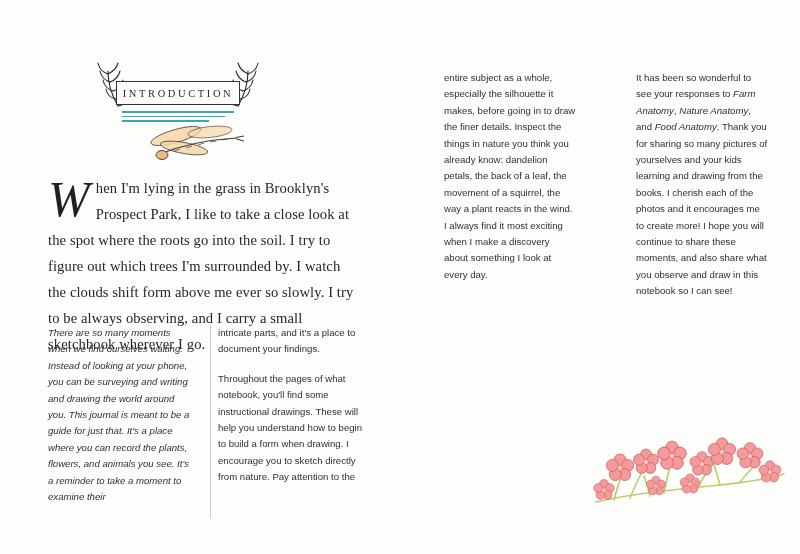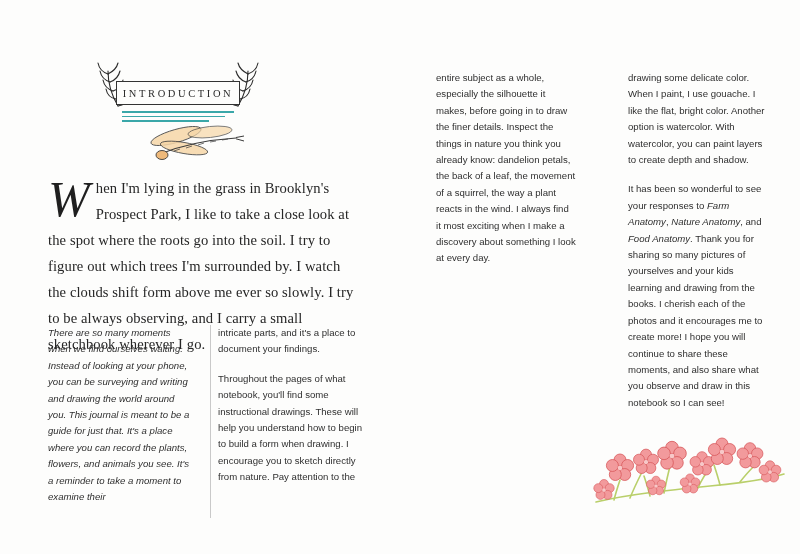--- a/index.html
+++ b/index.html
@@ -141,21 +141,21 @@
   }
   .right-cols .col {
     width: 148px;
     font-family: "Liberation Sans", sans-serif;
     font-size: 9.6px;
     line-height: 16.4px;
     color: #2f2f2f;
   }
   .right-cols .col.first { padding-right: 22px; }
   .right-cols .col.second { padding-left: 22px; }
-  .right-cols p { margin: 0 0 13px 8px; }
+  .right-cols p { margin: 0 0 13px 16px; }
   .right-cols em { font-style: italic; }
 
   .signature {
     position: absolute;
     left: 218px; top: 398px;
     font-family: "Liberation Serif", serif;
     font-style: italic;
     font-size: 21px;
     color: #1d1d1d;
     letter-spacing: 0.4px;
@@ -248,21 +248,20 @@
       </div>
     </div>
   </div>
 
   <div class="right-page">
     <div class="right-cols">
       <div class="col first">
         <p>entire subject as a whole, especially the silhouette it makes, before going in to draw the finer details. Inspect the things in nature you think you already know: dandelion petals, the back of a leaf, the movement of a squirrel, the way a plant reacts in the wind. I always find it most exciting when I make a discovery about something I look at every day.</p>
       </div>
       <div class="col second">
-        <p>drawing some delicate color. When I paint, I use gouache. I like the flat, bright color. Another option is watercolor. With watercolor, you can paint layers to create depth and shadow.</p>
         <p>It has been so wonderful to see your responses to <em>Farm Anatomy</em>, <em>Nature Anatomy</em>, and <em>Food Anatomy</em>. Thank you for sharing so many pictures of yourselves and your kids learning and drawing from the books. I cherish each of the photos and it encourages me to create more! I hope you will continue to share these moments, and also share what you observe and draw in this notebook so I can see!</p>
       </div>
     </div>
 
 
     <svg class="flowers" viewBox="0 0 200 92">
       <g stroke="#b9cf6a" stroke-width="1.6" fill="none" stroke-linecap="round">
         <path d="M6 74 C40 66 80 62 120 58 C150 55 176 52 194 46"></path>
         <path d="M40 70 C44 60 48 52 52 44"></path>
         <path d="M74 65 C76 55 78 46 80 38"></path>

